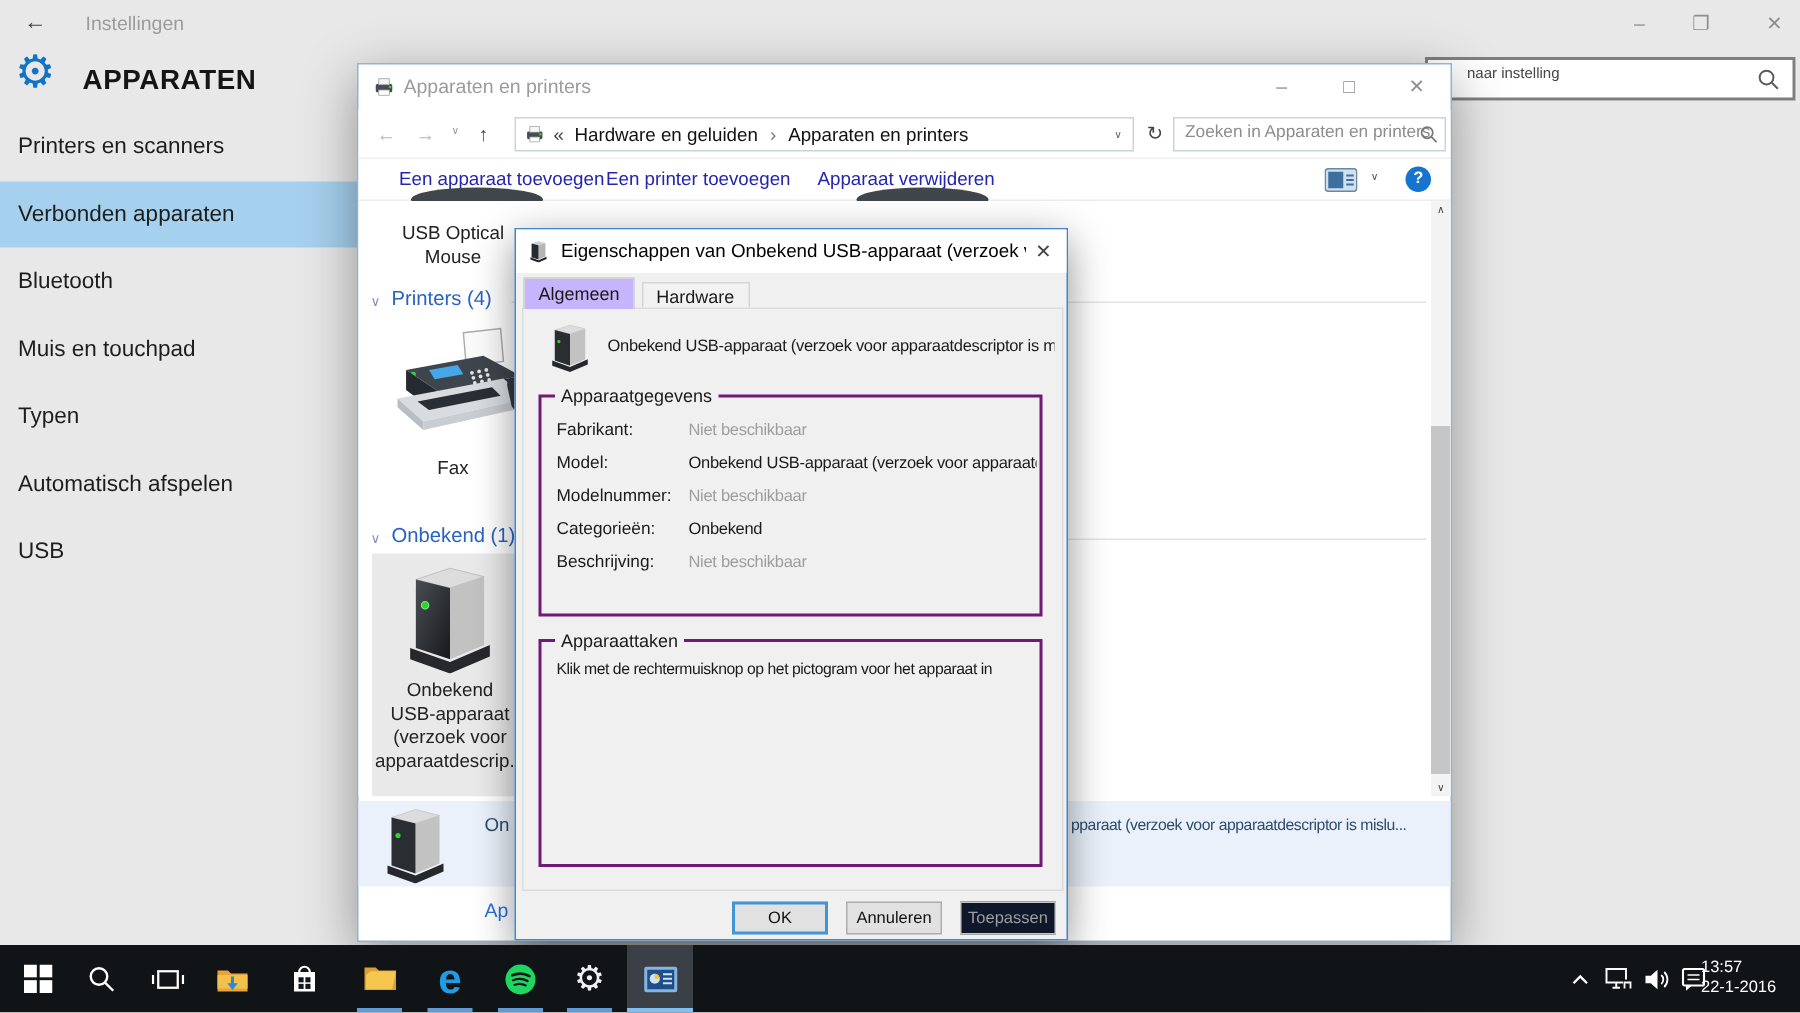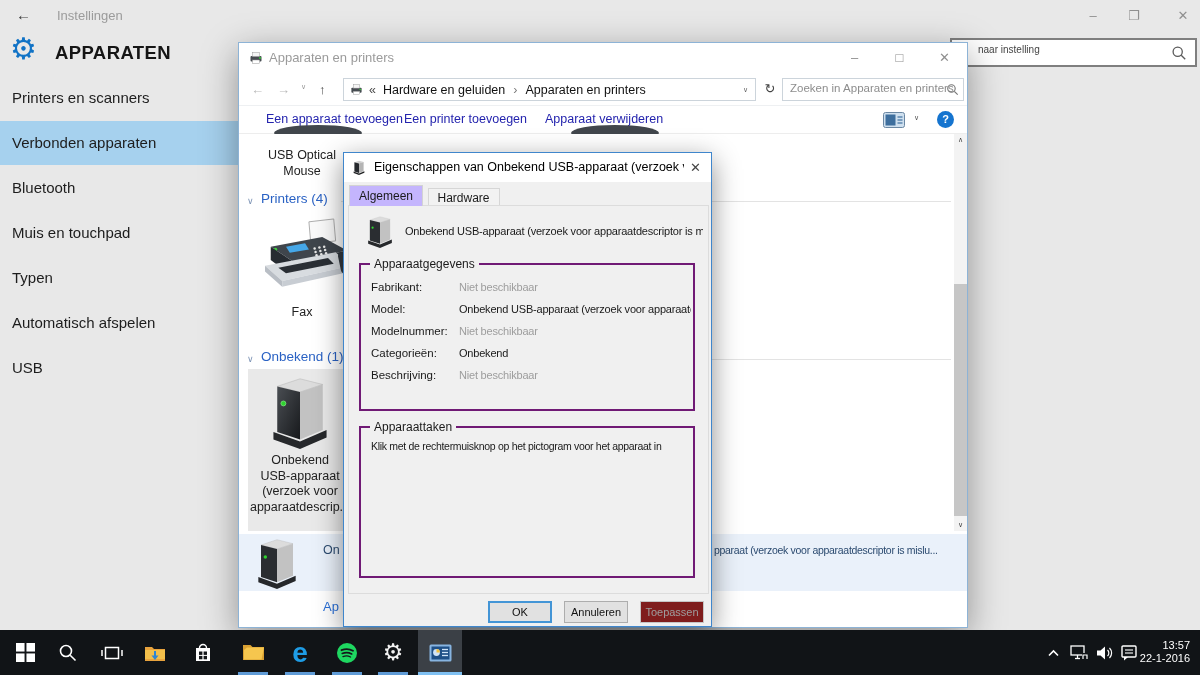--- a/index.html
+++ b/index.html
@@ -27,26 +27,26 @@
   
   .dlg{left:343px;top:152px;width:369px;height:475px;background:#f0f0f0;border:1px solid #3f86cc;box-shadow:0 8px 26px rgba(0,0,0,.45)}
   .dlg-tab{display:inline-block;font-size:12px;padding:0 9px}
   .grp{border:2px solid #701a75}
   .grp-title{position:absolute;top:-8px;left:9px;background:#f0f0f0;padding:0 4px;font-size:12px;color:#1a1a1a}
   .row-label{position:absolute;left:10px;font-size:11.5px;color:#1a1a1a;white-space:nowrap}
   .row-value{position:absolute;left:98px;width:232px;font-size:11px;letter-spacing:-0.2px;white-space:nowrap;overflow:hidden}
   .muted{color:#9d9d9d}
   .btn{position:absolute;width:64px;height:22px;background:#e1e1e1;border:1px solid #adadad;font-size:11px;text-align:center;line-height:20px;color:#111}
   .btn.default{border:2px solid #4395d6;line-height:18px}
-  .btn.disabled{color:#9e9e9e;border-color:#c6c6c6;background:#7f1d1d}
+  .btn.disabled{color:#9e9e9e;border-color:#c6c6c6;background:#0f172a}
   
   .tb{left:0;top:630px;width:1200px;height:45px;background:#111417}
   .tb-cell{position:absolute;top:0;width:44px;height:45px;display:flex;align-items:center;justify-content:center}
   .tb-under{position:absolute;bottom:0;left:7px;width:30px;height:3px;background:#5f9bd6}
-  .tray-txt{font-size:11px;color:#fff;line-height:13px;text-align:right}
+  .tray-txt{font-size:11px;color:#fff;line-height:13px;}
 </style>
 </head>
 <body>
 
 <div class="a" style="left:0;top:0;width:1200px;height:630px;background:#e8e8e8">
   <span class="a" style="left:16px;top:6px;font-size:15px;color:#3c3c3c">←</span>
   <span class="a set-title" style="left:57px;top:8px">Instellingen</span>
   <span class="a set-ctl" style="left:1080px;top:5px">–</span>
   <span class="a set-ctl" style="left:1121px;top:5px">❐</span>
   <span class="a set-ctl" style="left:1170px;top:5px">✕</span>

